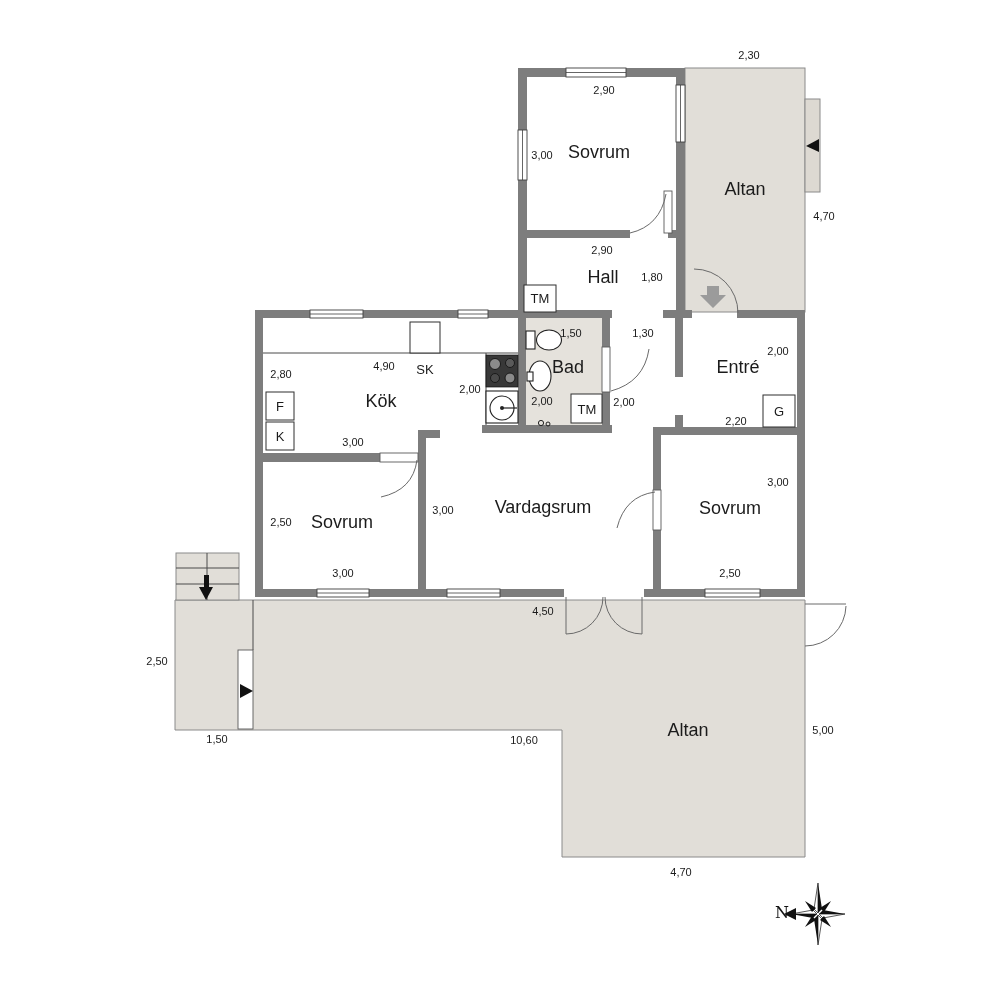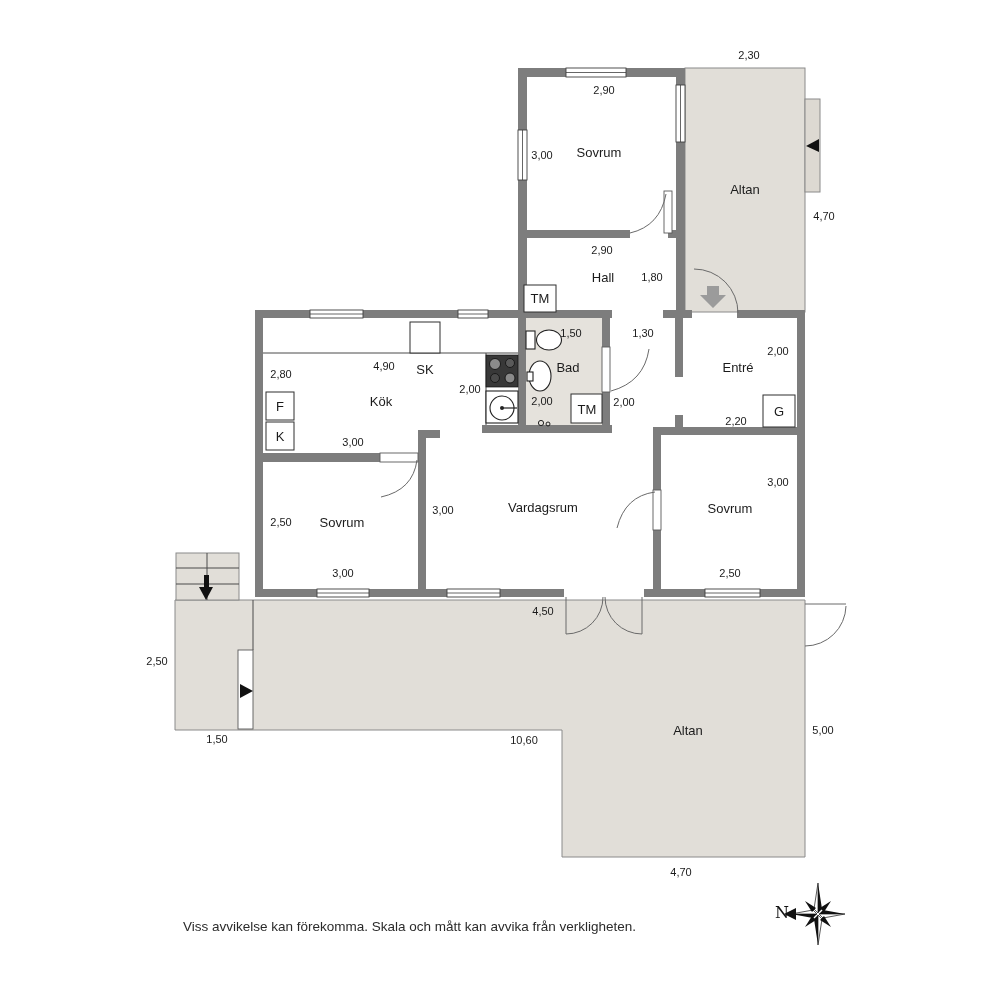--- a/index.html
+++ b/index.html
@@ -15,21 +15,21 @@
   .thin{stroke:#4a4a4a;stroke-width:1;fill:none;}
   .arc{stroke:#6a6a6a;stroke-width:1;fill:none;}
   .leaf{fill:#fff;stroke:#5a5a5a;stroke-width:0.9;}
   .box{fill:#fff;stroke:#2f2f2f;stroke-width:1;}
   .fix{fill:#fff;stroke:#222;stroke-width:1.1;}
   .blk{fill:#111;}
   .greyarrow{fill:#9b9b9b;}
   .labels{position:absolute;left:0;top:0;width:100%;height:100%;}
   .lbl{position:absolute;transform:translate(-50%,-50%);white-space:nowrap;color:#1b1b1b;}
   .kind-dim{font-size:11px;}
-  .kind-room{font-size:13px;}
+  .kind-room{font-size:18px;}
   .kind-fixture{font-size:13px;}
   .disclaimer{position:absolute;font-size:13.5px;color:#2b2b2b;white-space:nowrap;}
   .north{position:absolute;transform:translate(-50%,-50%);
          font-family:"DejaVu Serif",serif;font-size:16px;color:#111;}
 </style>
 </head>
 <body>
 
 <div id="plan">
   <svg width="992" height="992" viewBox="0 0 992 992">
@@ -259,16 +259,15 @@
       <span class="lbl kind-dim" style="left: 823px; top: 730px;">5,00</span>
       <span class="lbl kind-dim" style="left: 681px; top: 872px;">4,70</span>
       <span class="lbl kind-fixture" style="left: 425px; top: 337px; margin-top: 32px;">SK</span>
       <span class="lbl kind-fixture" style="left: 540px; top: 298px;">TM</span>
       <span class="lbl kind-fixture" style="left: 587px; top: 409px;">TM</span>
       <span class="lbl kind-fixture" style="left: 280px; top: 406px;">F</span>
       <span class="lbl kind-fixture" style="left: 280px; top: 436px;">K</span>
       <span class="lbl kind-fixture" style="left: 779px; top: 411px;">G</span>
     </div>
 
-  <div class="disclaimer" style="left:183px;top:919px;">Viss avvikelse kan förekomma. Skala och mått kan avvika från verkligheten.</div>
 
   <div class="north" style="left:782px;top:912px;">N</div>
 </div>
 
 </body></html>

